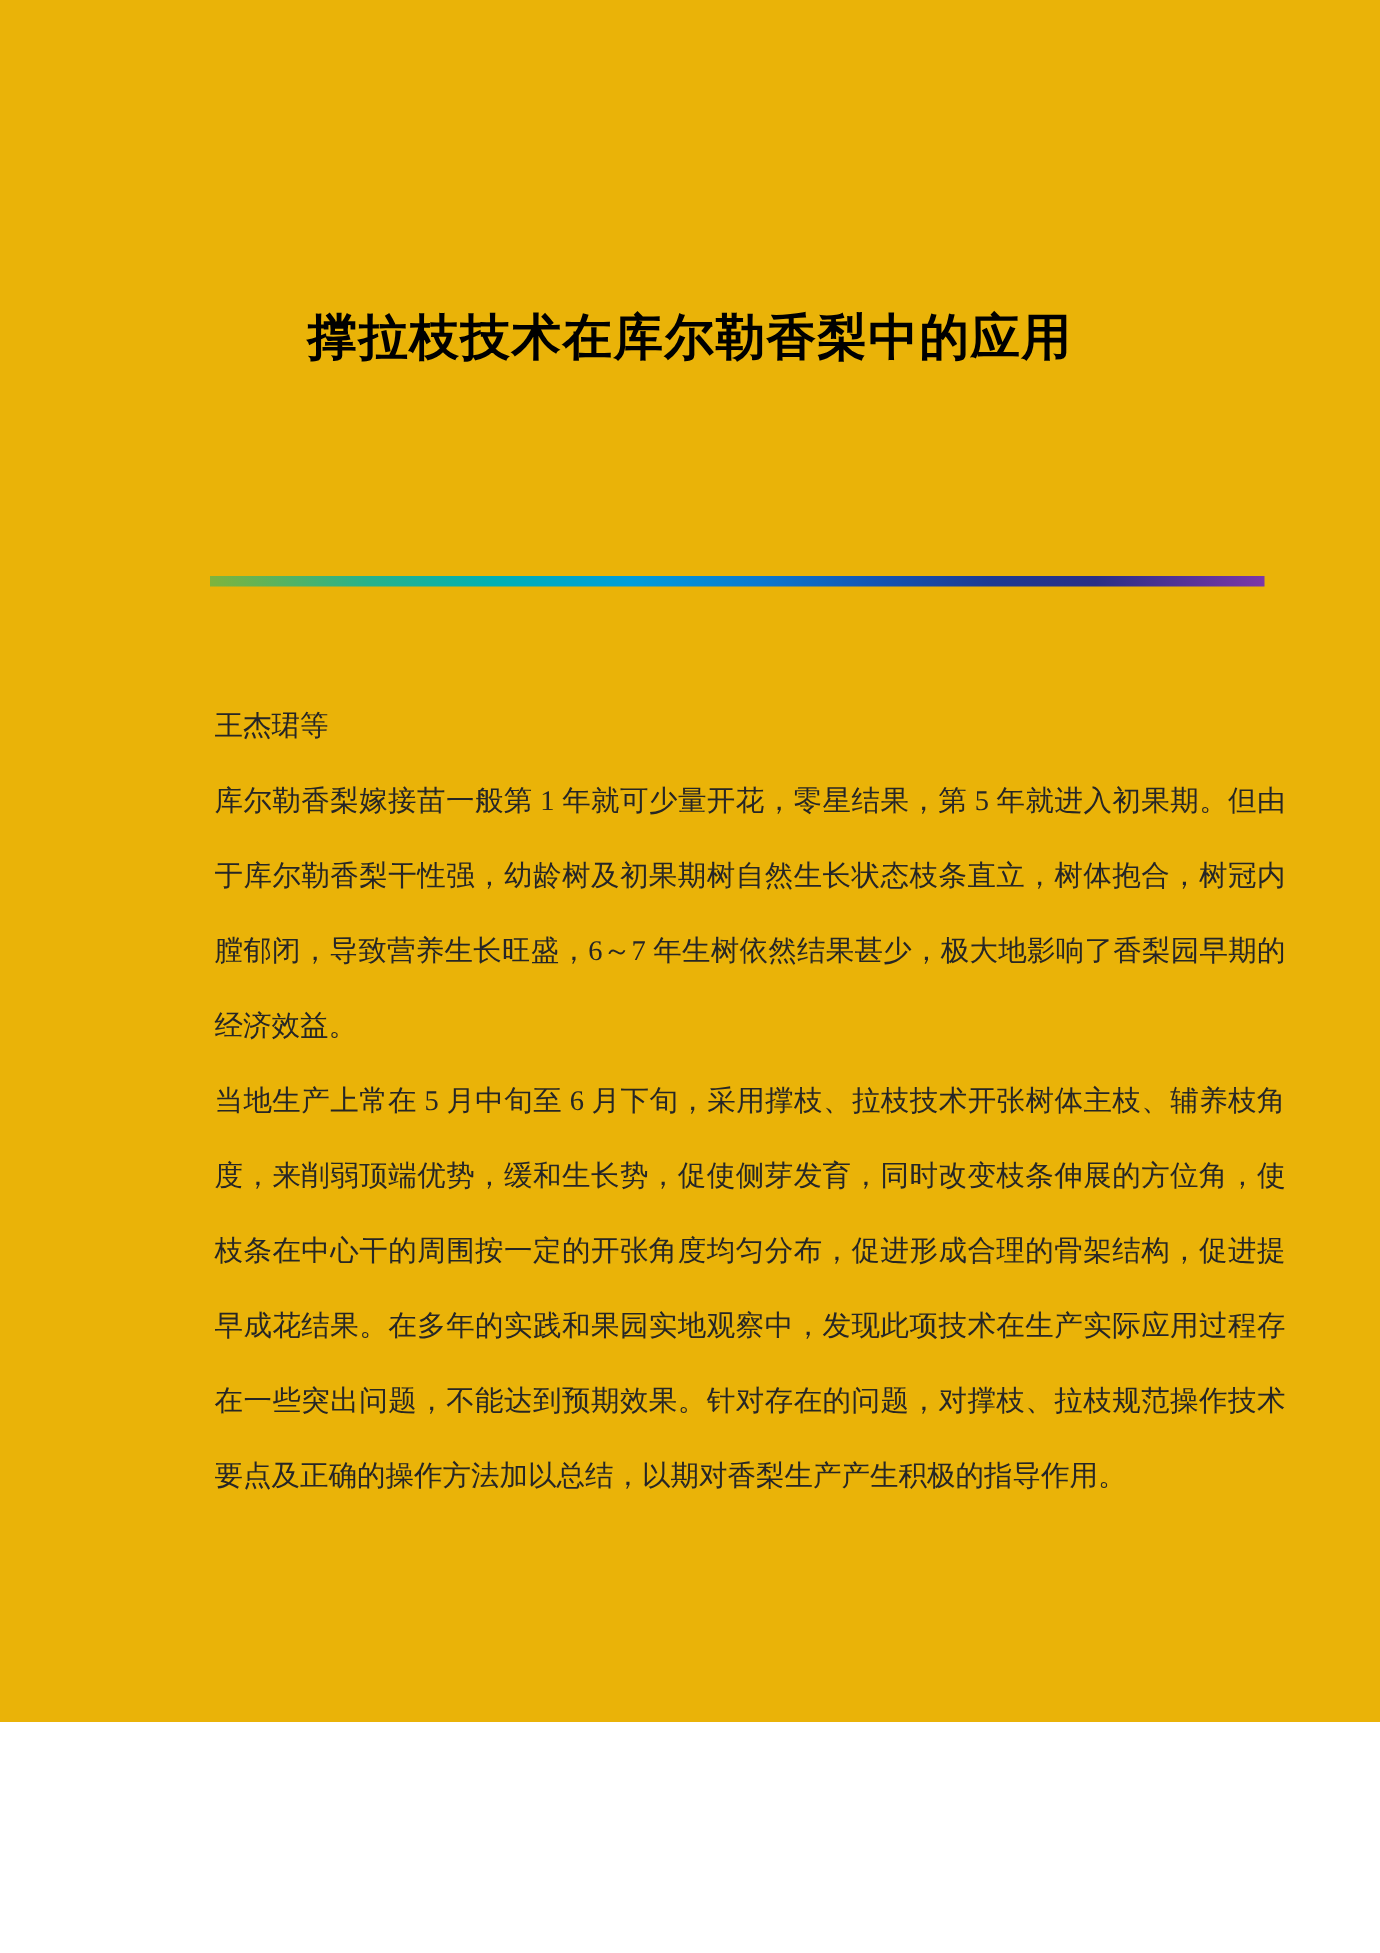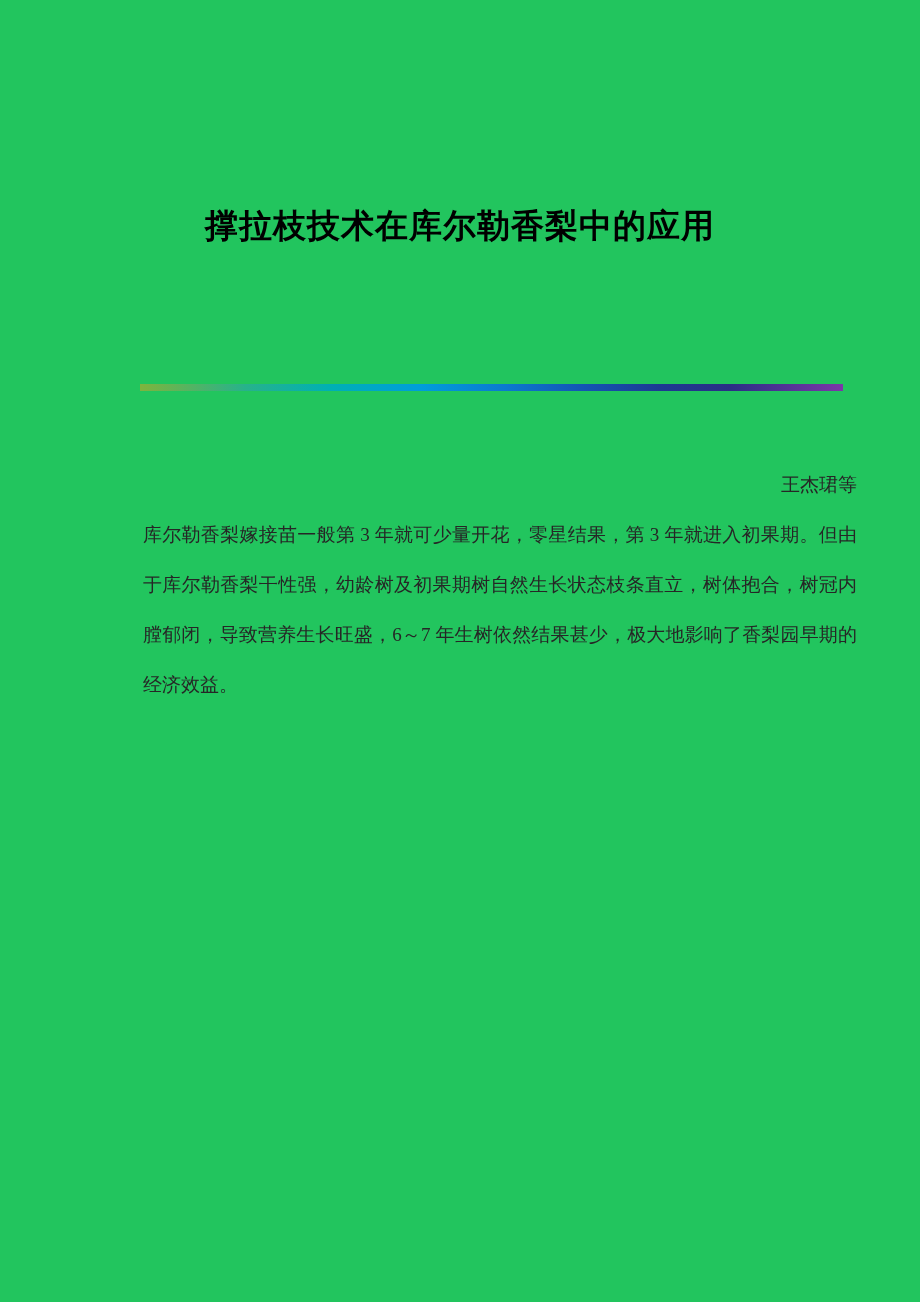--- a/index.html
+++ b/index.html
@@ -10,22 +10,22 @@
   body {
     width: 920px;
     height: 1302px;
     font-family: "Liberation Serif", "DejaVu Serif", serif;
     color: #262626;
     overflow: hidden;
   }
   .page {
     position: relative;
     width: 920px;
-    height: 1302px;
-    background: #22c55e;
+    height: 1148px;
+    background: #eab308;
   }
   .doc-title {
     position: absolute;
     top: 200px;
     left: 0;
     right: 0;
     margin: 0;
     text-align: center;
     font-size: 33px;
     font-weight: bold;
@@ -48,21 +48,21 @@
     left: 143px;
     width: 714px;
     font-size: 19px;
     line-height: 50px;
   }
   .content p {
     margin: 0;
     padding: 0;
   }
   .author-line {
-    text-align: right;
+    text-align: left;
   }
   .para {
     text-align: justify;
     text-justify: inter-ideograph;
   }
   .section-heading {
     text-align: left;
     letter-spacing: 3px;
   }
 </style>
@@ -72,20 +72,21 @@
 <div class="page">
 
   <h1 class="doc-title">撑拉枝技术在库尔勒香梨中的应用</h1>
 
   <div class="divider" style="background: linear-gradient(90deg, rgb(126, 180, 61) 0%, rgb(39, 178, 139) 15%, rgb(0, 176, 180) 27%, rgb(0, 157, 219) 40%, rgb(11, 121, 207) 52%, rgb(19, 85, 180) 63%, rgb(28, 58, 146) 74%, rgb(42, 47, 133) 84%, rgb(124, 55, 168) 100%);"></div>
 
   <div class="content">
 
     <p class="author-line">王杰珺等</p>
 
-    <p class="para">库尔勒香梨嫁接苗一般第 3 年就可少量开花，零星结果，第 3 年就进入初果期。但由于库尔勒香梨干性强，幼龄树及初果期树自然生长状态枝条直立，树体抱合，树冠内膛郁闭，导致营养生长旺盛，6～7 年生树依然结果甚少，极大地影响了香梨园早期的经济效益。</p>
+    <p class="para">库尔勒香梨嫁接苗一般第 1 年就可少量开花，零星结果，第 5 年就进入初果期。但由于库尔勒香梨干性强，幼龄树及初果期树自然生长状态枝条直立，树体抱合，树冠内膛郁闭，导致营养生长旺盛，6～7 年生树依然结果甚少，极大地影响了香梨园早期的经济效益。</p>
 
+    <p class="para">当地生产上常在 5 月中旬至 6 月下旬，采用撑枝、拉枝技术开张树体主枝、辅养枝角度，来削弱顶端优势，缓和生长势，促使侧芽发育，同时改变枝条伸展的方位角，使枝条在中心干的周围按一定的开张角度均匀分布，促进形成合理的骨架结构，促进提早成花结果。在多年的实践和果园实地观察中，发现此项技术在生产实际应用过程存在一些突出问题，不能达到预期效果。针对存在的问题，对撑枝、拉枝规范操作技术要点及正确的操作方法加以总结，以期对香梨生产产生积极的指导作用。</p>
 
 
 
   </div>
 
 </div>
 
 </body></html>

